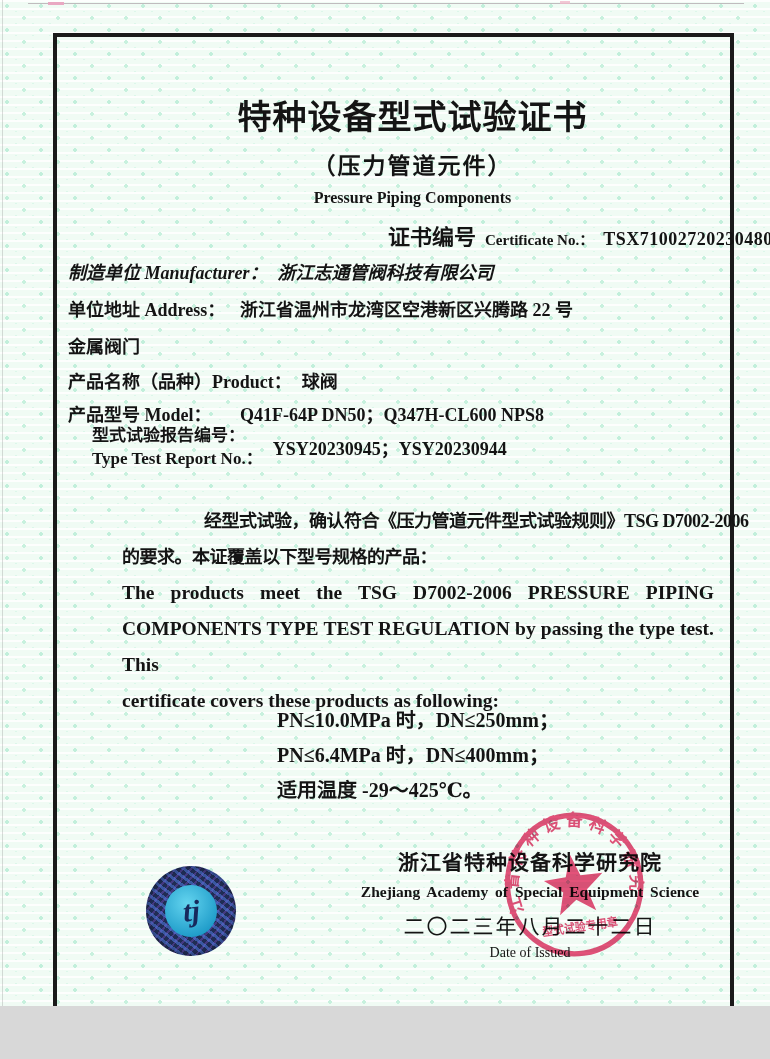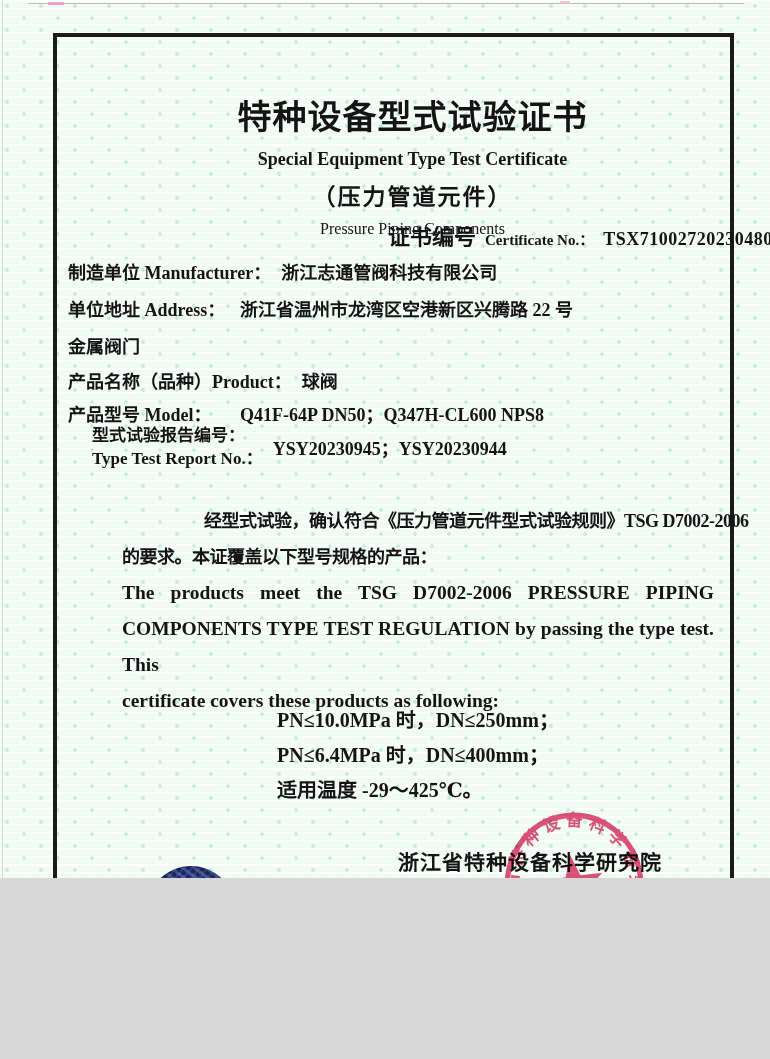--- a/index.html
+++ b/index.html
@@ -1,19 +1,19 @@
 <!DOCTYPE html>
 <html lang="zh-CN"><head>
 <meta charset="utf-8">
 <style>
   * { margin:0; padding:0; box-sizing:border-box; }
   html,body { background:#d8d8d8; }
   .page {
     position:relative;
-    width:770px; height:878px;
+    width:770px; height:1006px;
     margin:0 auto;
     overflow:hidden;
     color:#141414;
     font-family:"Liberation Serif","DejaVu Serif",serif;
     background-color:#f0fbf4;
     background-image:
       radial-gradient(circle 2px at 7px 6px,  #c2efdb 98%, transparent),
       radial-gradient(circle 2px at 24px 18px,#c8f1de 98%, transparent),
       radial-gradient(circle 1.4px at 16px 12px,#dcf7ea 98%, transparent),
       repeating-linear-gradient(180deg, rgba(255,255,255,.85) 0 2px, rgba(255,255,255,0) 2px 8px);
@@ -28,33 +28,33 @@
     position:absolute; left:53px; top:33px;
     width:681px; height:996px;
     border:4px solid #1a1a1a;
   }
 
   
   .header { position:absolute; left:57px; top:90px; width:681px; padding-left:30px; text-align:center; }
   .title-zh { font-size:34px; font-weight:900; letter-spacing:1px; }
   .title-en { font-size:18px; font-weight:bold; margin-top:10px; }
   .sub-zh   { font-size:23px; font-weight:bold; letter-spacing:2px; margin-top:8px; }
-  .sub-en   { font-size:16px; font-weight:normal; margin-top:8px; }
+  .sub-en   { font-size:16px; font-weight:bold; margin-top:8px; }
 
   .cert-line { position:absolute; left:388px; top:219px; display:flex; align-items:baseline; gap:9px; white-space:nowrap; }
   .cert-zh  { font-size:22px; font-weight:bold; }
   .cert-en  { font-size:15px; font-weight:bold; }
   .cert-val { font-size:18px; font-weight:bold; letter-spacing:.5px; }
 
   
   .fields { position:absolute; left:68px; top:0; width:656px; }
   .field-row { position:absolute; left:0; display:flex; align-items:baseline; white-space:nowrap; }
   .field-label { font-size:18px; font-weight:bold; min-width:172px; padding-right:10px; }
   .field-value { font-size:18px; font-weight:bold; }
-  .fr0 { top:258px; } .fr1 { top:295px;justify-content:space-between; } .fr2 { top:332px; } .fr3 { top:367px;align-items:flex-end; } .fr4 { top:400px; }
+  .fr0 { top:258px;font-style:italic; } .fr1 { top:295px;justify-content:space-between; } .fr2 { top:332px; } .fr3 { top:367px;align-items:flex-end; } .fr4 { top:400px; }
   .fr5 { top:424px; align-items:center;margin-left:24px; }
   .field-label2l { font-size:17px; font-weight:bold; line-height:23px; min-width:172px; padding-right:10px; }
 
   
   .body-block { position:absolute; left:122px; top:503px; width:592px; }
   .b-line { line-height:36px; white-space:nowrap; }
   .b-zh { font-size:18px; font-weight:bold; letter-spacing:-.5px; }
   .b-zh.indent { padding-left:82px; }
   .b-en { font-size:19.5px; font-weight:bold; white-space:normal; }
   .b-en.just { text-align:justify; text-align-last:justify; }
@@ -105,21 +105,20 @@
 <div class="page">
   <div class="scan-top"></div>
   <div class="scan-dash1"></div>
   <div class="scan-dash2"></div>
   <div class="scan-left"></div>
 
   <div class="frame"></div>
 
   <div class="header">
     <div class="title-zh">特种设备型式试验证书</div>
-    <div class="title-en">Special Equipment Type Test Certificate</div>
     <div class="sub-zh">（压力管道元件）</div>
     <div class="sub-en">Pressure Piping Components</div>
   </div>
 
   <div class="cert-line">
     <span class="cert-zh">证书编号</span>
     <span class="cert-en">Certificate No.：</span>
     <span class="cert-val">TSX71002720230480</span>
   </div>
 

